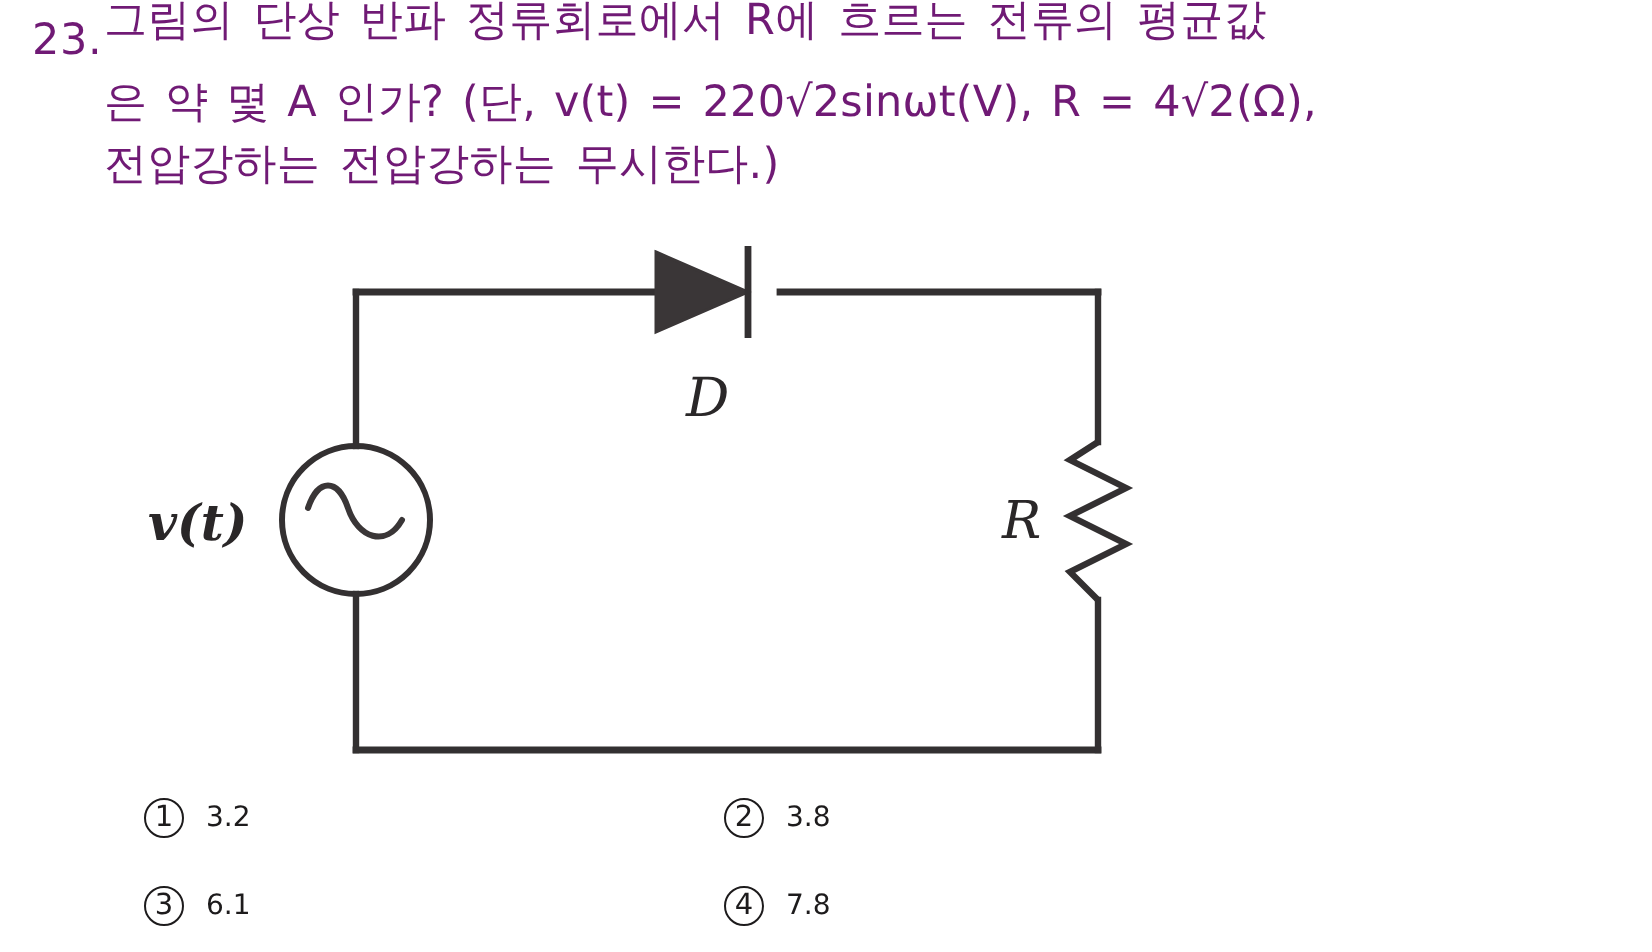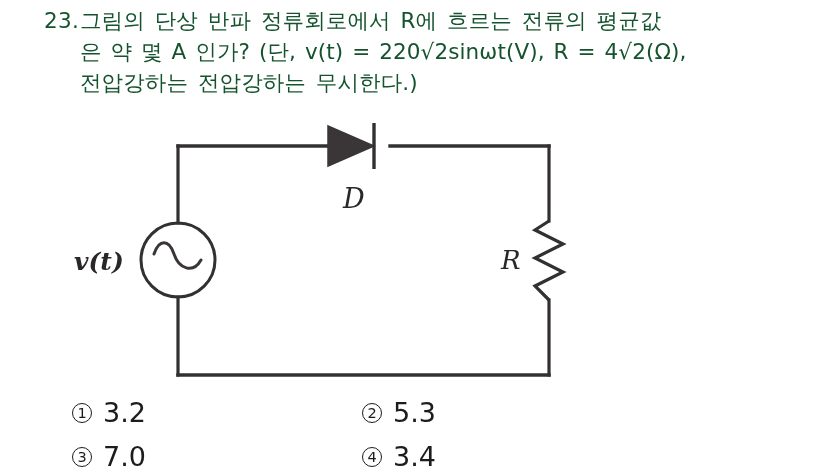--- a/index.html
+++ b/index.html
@@ -24,32 +24,31 @@
     left: 0;
     top: 0;
     width: 826px;
   }
   .q-line {
     position: absolute;
     white-space: nowrap;
     font-size: 21.5px;
     line-height: 1;
     letter-spacing: 0.1px;
-    color: #14532d;
-    margin-left: 28px;
+    color: #701a75;
   }
   #q-number {
     left: 16px;
     top: 10px;
     font-size: 21.5px;
     letter-spacing: 0.3px;
   }
   #q-line-1 {
     left: 52px;
-    top: 10px;
+    top: 0;
     word-spacing: 3.0px;
   }
   #q-line-2 {
     left: 52px;
     top: 41px;
     word-spacing: 2.0px;
   }
   #q-line-3 {
     left: 52px;
     top: 72px;
@@ -88,21 +87,21 @@
     width: 20px;
     height: 20px;
     border: 1.4px solid #1d1b1c;
     border-radius: 50%;
     text-align: center;
     font-size: 14.5px;
     line-height: 18px;
     margin-right: 11px;
     flex: 0 0 auto;
   }
-  .option .value { font-size: 27px; }
+  .option .value { font-size: 14px; }
 
   #option-1 { left: 72px;  top: 3px; }
   #option-2 { left: 362px; top: 3px; }
   #option-3 { left: 72px;  top: 47px; }
   #option-4 { left: 362px; top: 47px; }
 </style>
 </head>
 <body>
 
 <div id="question-block">
@@ -151,25 +150,25 @@
 
 <div id="answer-options">
 
   <div class="option" id="option-1">
     <span class="marker">1</span>
     <span class="value">3.2</span>
   </div>
 
   <div class="option" id="option-2">
     <span class="marker">2</span>
-    <span class="value">5.3</span>
+    <span class="value">3.8</span>
   </div>
 
   <div class="option" id="option-3">
     <span class="marker">3</span>
-    <span class="value">7.0</span>
+    <span class="value">6.1</span>
   </div>
 
   <div class="option" id="option-4">
     <span class="marker">4</span>
-    <span class="value">3.4</span>
+    <span class="value">7.8</span>
   </div>
 </div>
 
 </body></html>

